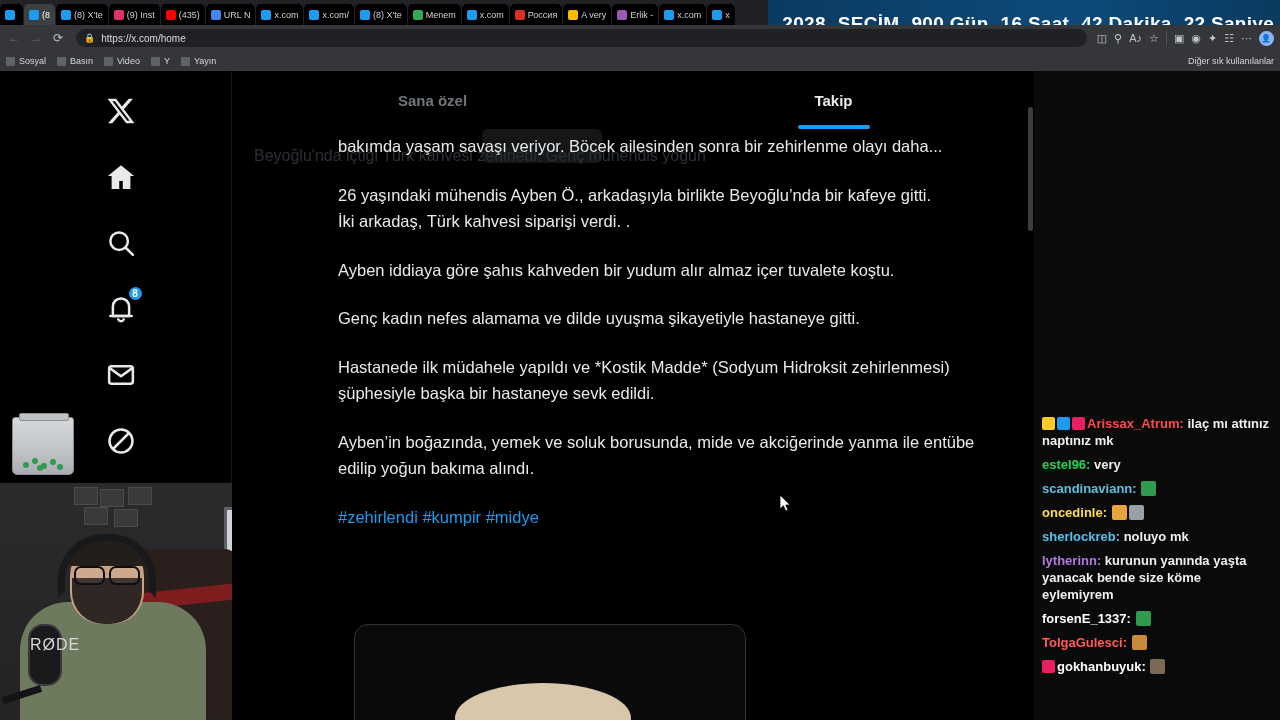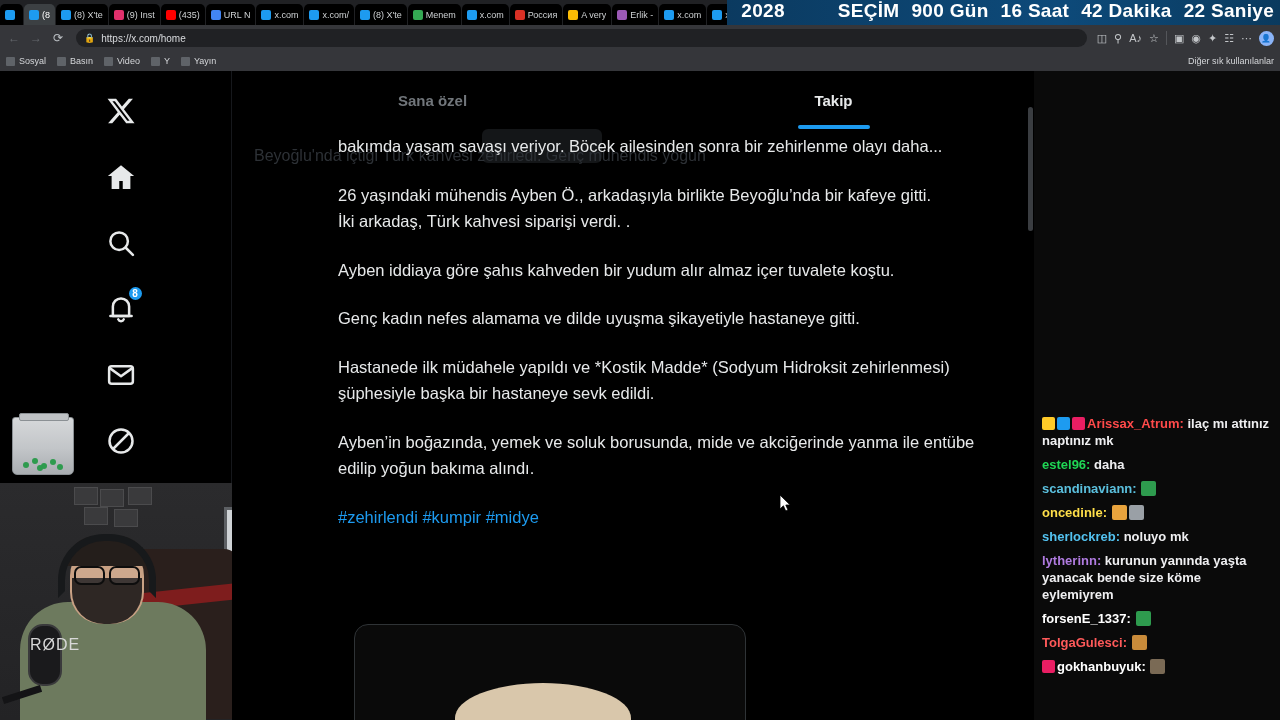--- a/index.html
+++ b/index.html
@@ -60,31 +60,31 @@
     text-overflow: clip;
     white-space: nowrap;
   }
 
   
   .countdown {
     position: absolute;
     top: 0; right: 0;
     height: 35px;
     display: flex;
-    align-items: flex-start;
+    align-items: flex-end;
     gap: 12px;
     padding: 0 6px 0 14px;
     background: linear-gradient(90deg, #0b3a60 0%, #0d4a7a 60%, #0a3a5e 100%);
     color: #ffffff;
     font-size: 19px;
     font-weight: bold;
     letter-spacing: 0.3px;
   }
   .countdown .cd-year { color: #ffffff; }
-  .countdown .cd-word { color: #ffffff; margin-left: 41px; }
+  .countdown .cd-word { color: #ffffff; }
   .countdown .cd-unit { color: #ffffff; }
 
   .toolbar {
     position: absolute;
     top: 25px; left: 0;
     width: 1280px; height: 26px;
     background: #35363a;
     display: flex;
     align-items: center;
     padding: 0 6px;
@@ -715,21 +715,21 @@
       <div class="cursor">
         <svg width="12" height="18" viewBox="0 0 12 18">
             <path d="M0 0 L0 14 L3.4 10.8 L5.7 16 L8 15 L5.8 10 L10.2 10 Z" fill="#fff" stroke="#000" stroke-width="0.8"></path>
           </svg>
       </div>
     </div>
 
     <div class="chat">
       <div class="chat-msgs" id="chatlist">
           <div class="chat-msg"><span class="badge-ico" style="background: rgb(255, 202, 40);"></span><span class="badge-ico" style="background: rgb(29, 155, 240);"></span><span class="badge-ico" style="background: rgb(233, 30, 99);"></span><span class="uname" style="color: rgb(255, 74, 74);">Arissax_Atrum:</span> <span class="txt">ilaç mı attınız naptınız mk</span></div>
-          <div class="chat-msg"><span class="uname" style="color: rgb(31, 215, 85);">estel96:</span> <span class="txt">daha</span></div>
+          <div class="chat-msg"><span class="uname" style="color: rgb(31, 215, 85);">estel96:</span> <span class="txt">very</span></div>
           <div class="chat-msg"><span class="uname" style="color: rgb(91, 192, 222);">scandinaviann:</span> <span class="emote" style="background: rgb(46, 155, 78);"></span></div>
           <div class="chat-msg"><span class="uname" style="color: rgb(255, 223, 74);">oncedinle:</span> <span class="emote" style="background: rgb(232, 163, 61);"></span><span class="emote" style="background: rgb(154, 160, 166);"></span></div>
           <div class="chat-msg"><span class="uname" style="color: rgb(83, 194, 240);">sherlockreb:</span> <span class="txt">noluyo mk</span></div>
           <div class="chat-msg"><span class="uname" style="color: rgb(176, 123, 224);">lytherinn:</span> <span class="txt">kurunun yanında yaşta yanacak bende size köme eylemiyrem</span></div>
           <div class="chat-msg"><span class="uname" style="color: rgb(255, 255, 255);">forsenE_1337:</span> <span class="emote" style="background: rgb(46, 155, 78);"></span></div>
           <div class="chat-msg"><span class="uname" style="color: rgb(255, 90, 90);">TolgaGulesci:</span> <span class="emote" style="background: rgb(201, 139, 58);"></span></div>
           <div class="chat-msg"><span class="badge-ico" style="background: rgb(233, 30, 99);"></span><span class="uname" style="color: rgb(255, 255, 255);">gokhanbuyuk:</span> <span class="emote" style="background: rgb(122, 106, 85);"></span></div>
         </div>
     </div>
 

